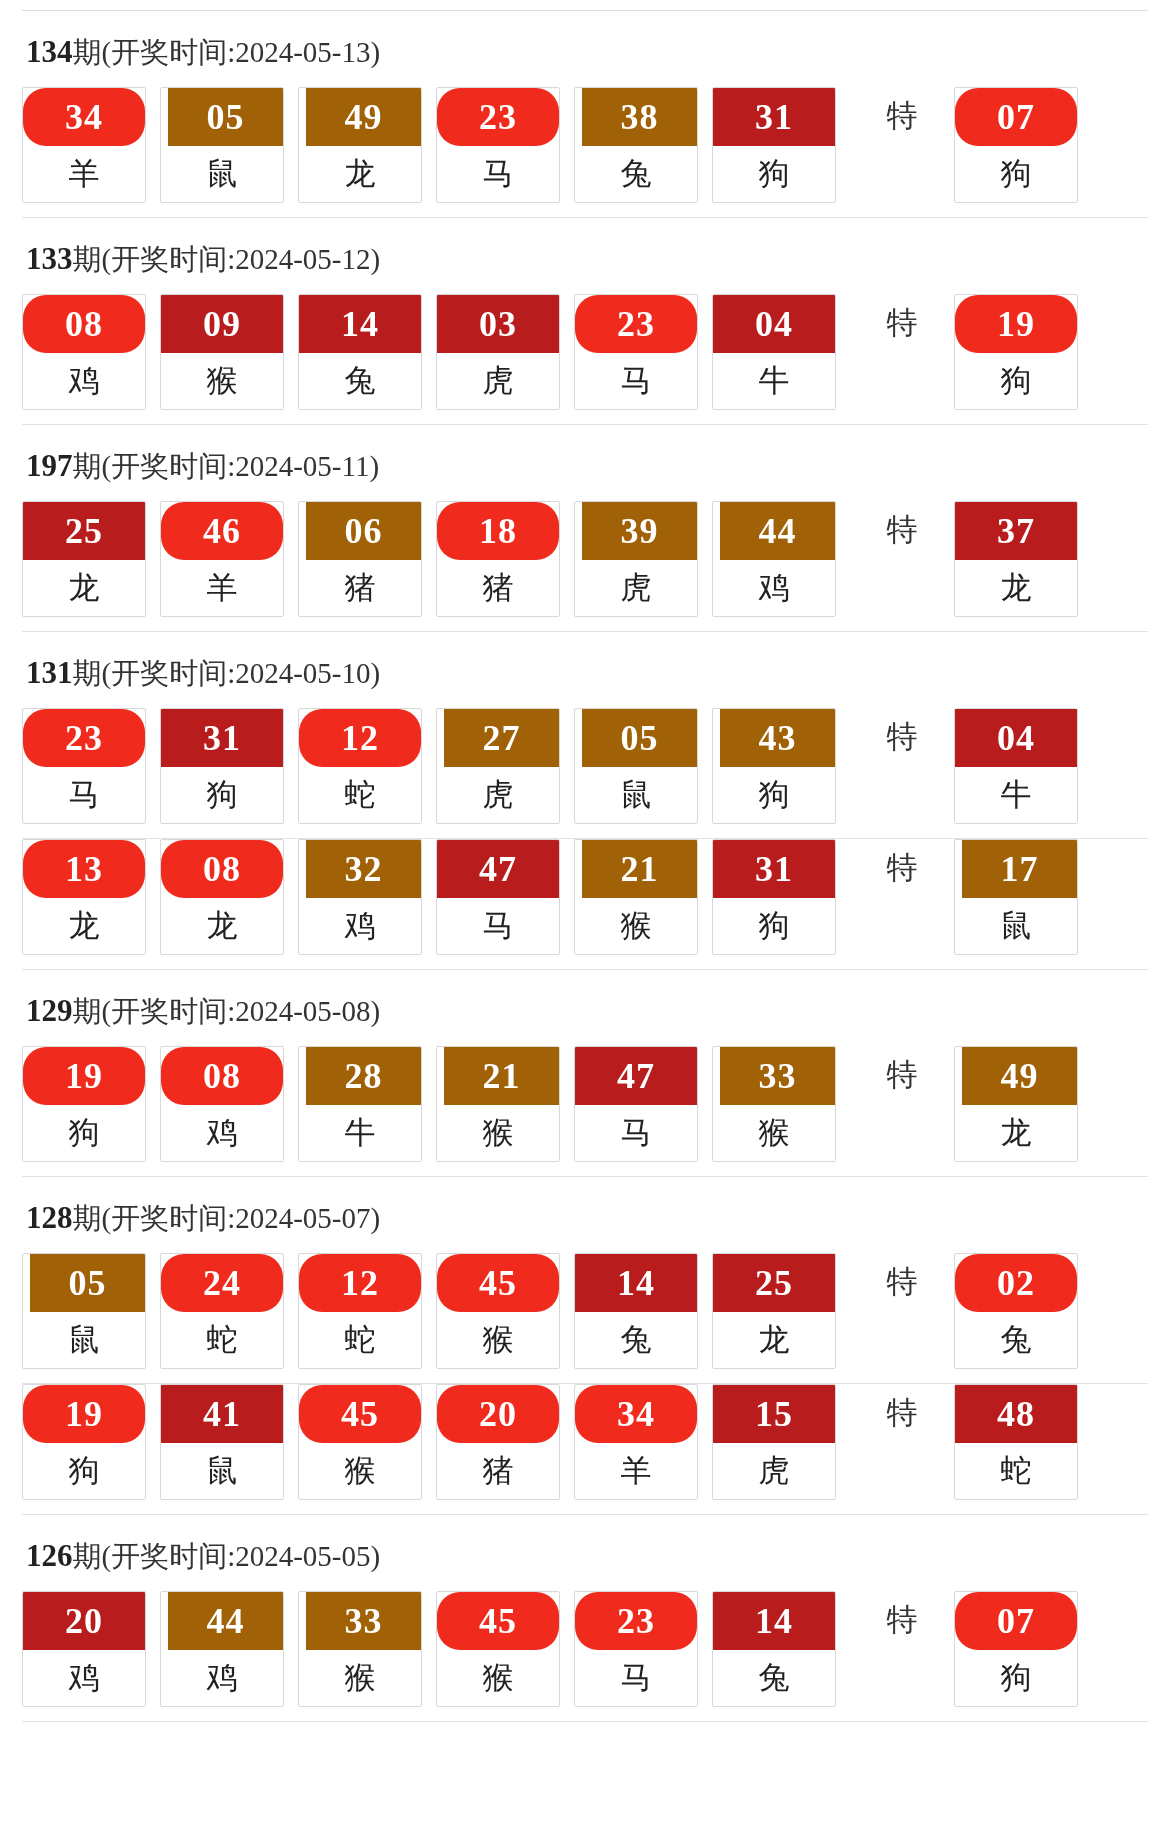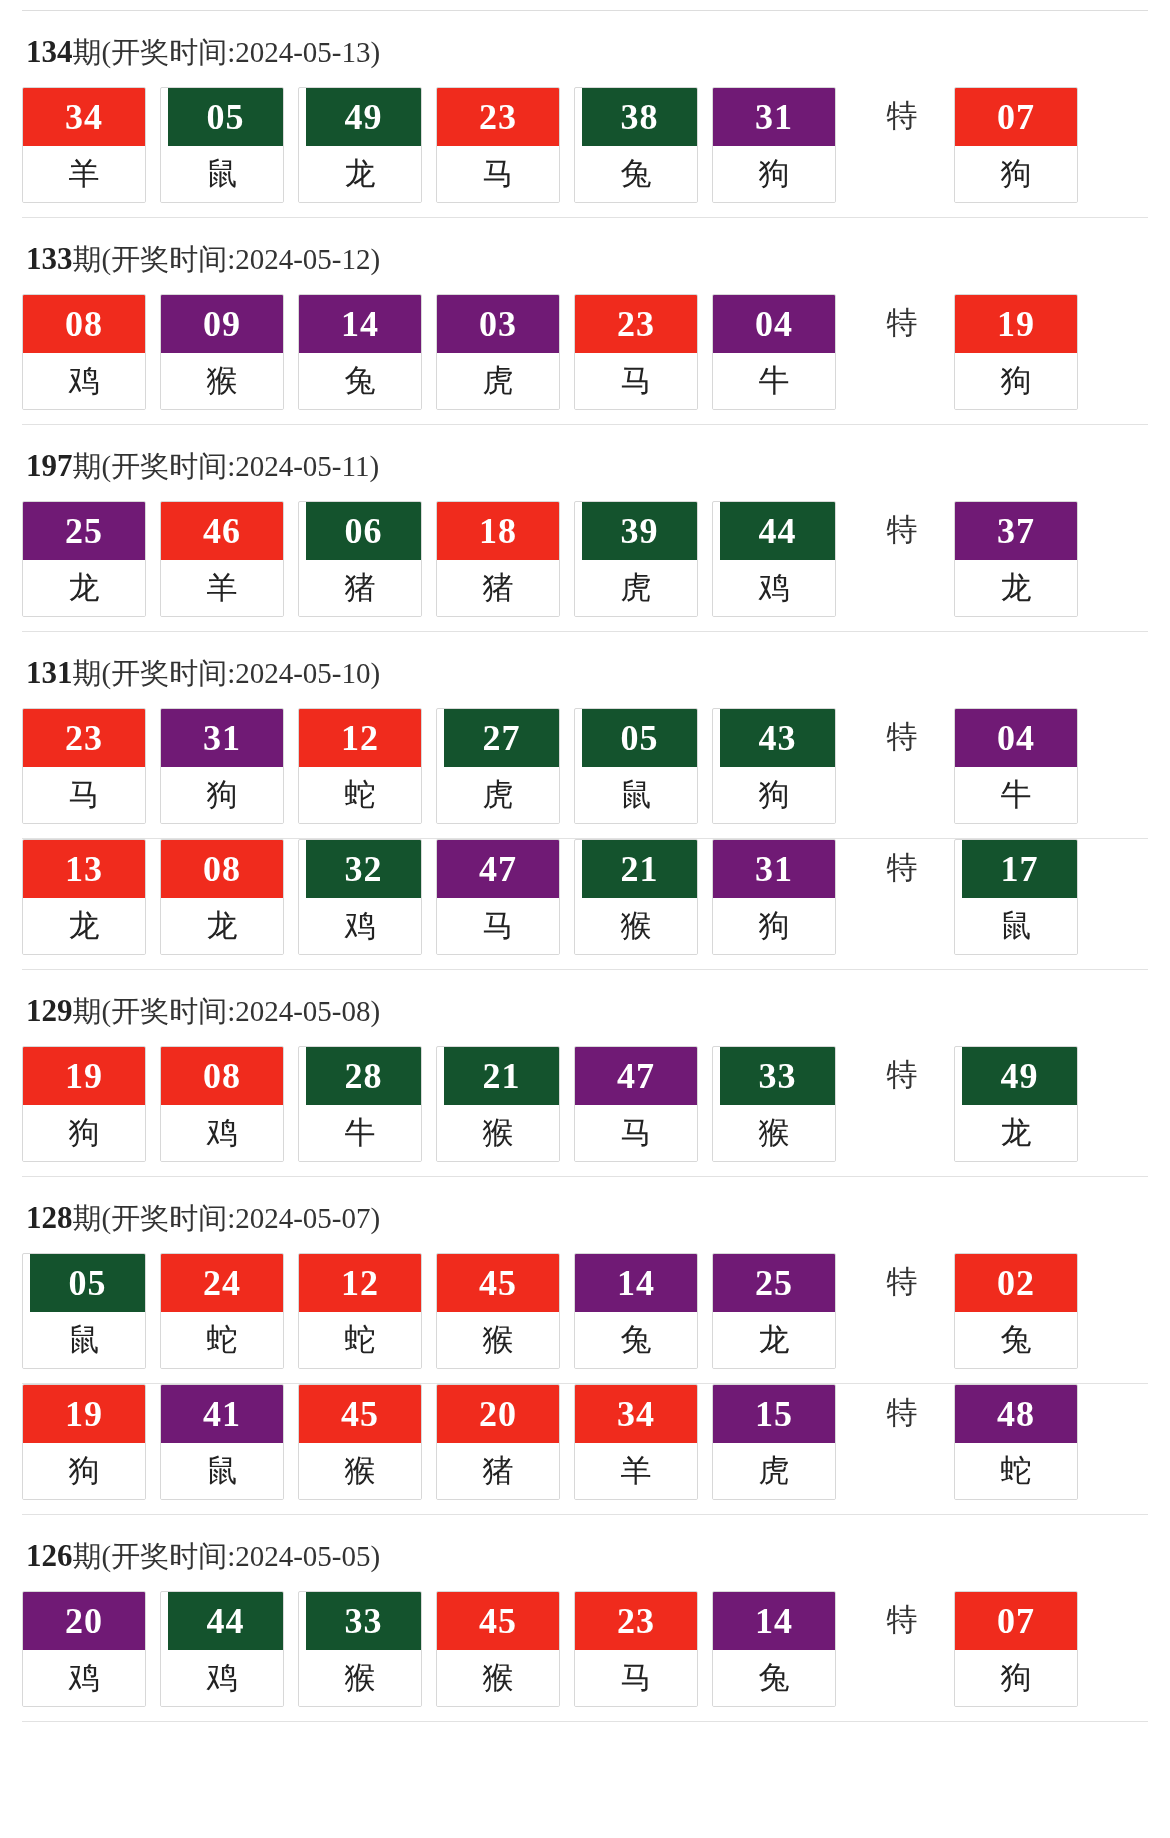--- a/index.html
+++ b/index.html
@@ -66,23 +66,23 @@
     color: #ffffff;
     letter-spacing: 1px;
   }
   .ball-zodiac {
     height: 56px;
     line-height: 56px;
     font-size: 31px;
     color: #222222;
     background: #ffffff;
   }
-  .c-red { background: #f02b1d; }
-  .c-blue { background: #701a75; }
-  .c-green { background: #14532d; margin-left: 7px; }
+  .c-red { background: #f02b1d; border-radius: 23px; }
+  .c-blue { background: #b91c1c; }
+  .c-green { background: #a16207; margin-left: 7px; }
 
   .special-label {
     width: 104px;
     text-align: center;
     font-size: 31px;
     color: #333333;
     line-height: 58px;
     flex: 0 0 auto;
   }
   .special-wrap {

